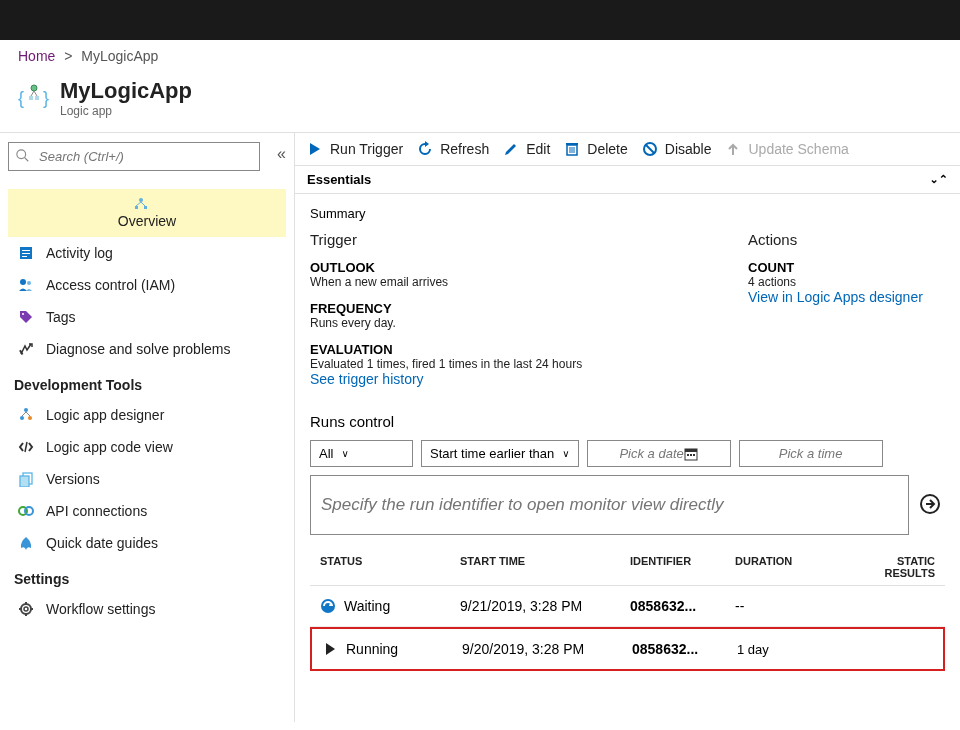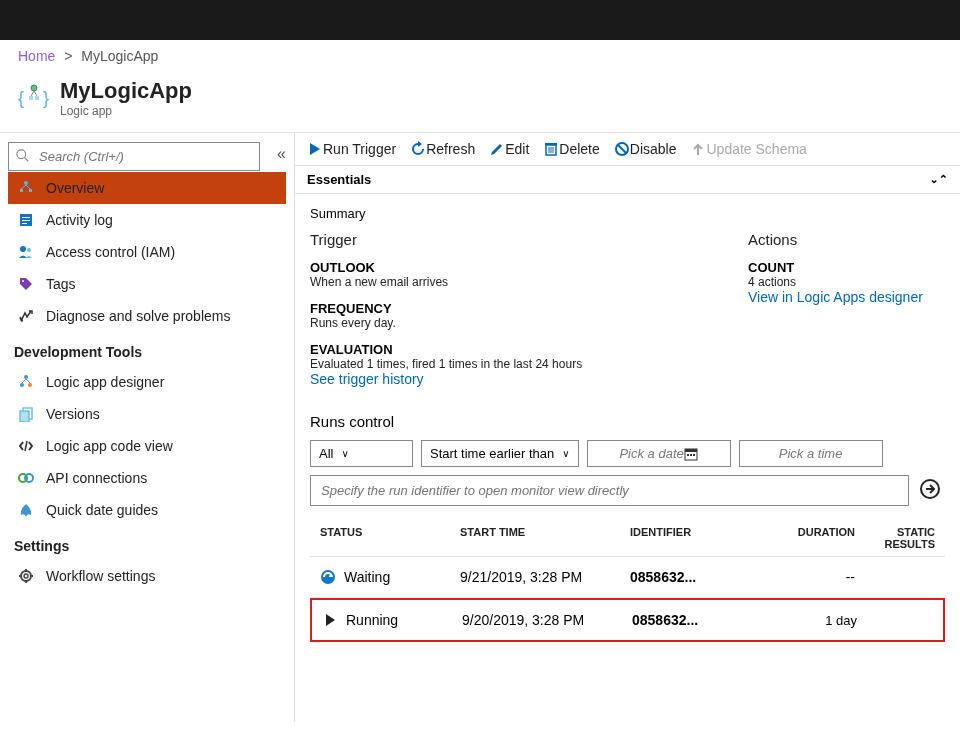--- a/index.html
+++ b/index.html
@@ -1,66 +1,66 @@
 <!DOCTYPE html>
 <html><head>
   <meta charset="utf-8">
   <style>
     * { box-sizing: border-box; margin: 0; padding: 0; font-family: 'Segoe UI', Arial, sans-serif; }
     body { width: 960px; height: 730px; background: #fff; overflow: hidden; }
     .top-bar { height: 40px; background: #1a1a1a; }
     .breadcrumb { padding: 8px 18px; font-size: 14px; }
-    .breadcrumb a { color: #8b5cf6; text-decoration: none; }
+    .breadcrumb a { color: #701a75; text-decoration: none; }
     .breadcrumb .sep { color: #555; margin: 0 5px; }
     .breadcrumb .current { color: #555; }
     .header { display: flex; align-items: center; padding: 6px 18px 14px 18px; border-bottom: 1px solid #e0e0e0; }
     .header-icon { width: 32px; height: 32px; margin-right: 10px; }
     .header-title { font-size: 22px; font-weight: 600; color: #222; }
     .header-sub { font-size: 12px; color: #666; }
     .content { display: flex; height: calc(100% - 40px - 38px - 63px); }
     .sidebar { width: 295px; border-right: 1px solid #e0e0e0; padding: 9px 8px; overflow: hidden; }
-    .search-box { position: relative; margin-bottom: 1px; }
+    .search-box { position: relative; margin-bottom: 18px; }
     .search-box input { width: 252px; padding: 6px 8px 6px 30px; border: 1px solid #888; font-size: 13px; font-style: italic; color: #444; }
     .search-box svg { position: absolute; left: 8px; top: 7px; width: 14px; height: 14px; }
     .collapse-chevron { position: absolute; right: 0; top: 3px; font-size: 16px; color: #555; cursor: pointer; }
     .side-item { display: flex; align-items: center; padding: 8px 10px; font-size: 14px; color: #222; cursor: pointer; }
-    .side-item.active { background: #c2410c; }
+    .side-item.active { background: #fef9c3; flex-direction: column; }
     .side-item svg { width: 16px; height: 16px; margin-right: 12px; flex-shrink: 0; }
     .side-heading { font-size: 14px; font-weight: 600; padding: 12px 6px 6px 6px; color: #222; }
     .main { flex: 1; overflow: hidden; }
     .toolbar { display: flex; align-items: center; padding: 8px 12px; border-bottom: 1px solid #e0e0e0; gap: 14px; }
-    .tool-btn { display: flex; align-items: flex-end; font-size: 14px; color: #222; cursor: pointer; gap: 0; }
+    .tool-btn { display: flex; align-items: flex-end; font-size: 14px; color: #222; cursor: pointer; gap: 7px; }
     .tool-btn svg { width: 16px; height: 16px; }
     .tool-btn.disabled { color: #aaa; }
     .essentials { display: flex; justify-content: space-between; align-items: center; padding: 6px 12px; border-bottom: 1px solid #e0e0e0; font-size: 13px; font-weight: 600; }
     .essentials .chev { font-size: 11px; }
     .summary { padding: 12px 15px; }
     .summary h2 { font-size: 13px; font-weight: 400; margin-bottom: 10px; }
     .summary-cols { display: flex; gap: 28px; }
     .summary-col { flex: 1; }
     .summary-col.left { flex: 0 0 410px; }
     .sect-title { font-size: 15px; font-weight: 400; color: #222; margin-bottom: 6px; }
     .sub-heading { font-size: 13px; font-weight: 700; margin-top: 12px; }
     .sub-text { font-size: 12px; font-weight: 400; color: #222; }
     .link { color: #0067b8; font-size: 14px; cursor: pointer; }
     .runs { padding: 14px 15px; }
     .runs-title { font-size: 15px; margin-bottom: 10px; }
     .run-filters { display: flex; gap: 8px; margin-bottom: 8px; }
     .select { border: 1px solid #888; padding: 5px 8px; font-size: 13px; display: flex; align-items: center; gap: 8px; cursor: pointer; }
     .select .caret { font-size: 10px; }
     .date-in { border: 1px solid #888; padding: 5px 8px; font-size: 13px; font-style: italic; color: #777; width: 144px; display: flex; justify-content: center; align-items: center; }
     .run-search { display: flex; gap: 6px; margin-bottom: 14px; }
-    .run-search input { flex: 1; border: 1px solid #888; padding: 7px 10px; font-size: 13px; font-style: italic; color: #666; }
+    .run-search input { flex: 1; border: 1px solid #888; padding: 19px 10px; font-size: 17px; font-style: italic; color: #666; }
     .run-search .go { width: 30px; border: none; background: none; cursor: pointer; }
     .table { width: 100%; }
     .table-header { display: flex; padding: 6px 10px; border-bottom: 1px solid #e0e0e0; font-size: 11px; font-weight: 700; color: #222; }
     .col-status { width: 140px; }
     .col-start { width: 170px; }
     .col-id { width: 105px; }
-    .col-dur { width: 120px; text-align: right; }
+    .col-dur { width: 120px; }
     .col-static { flex: 1; text-align: right; }
     .table-row { display: flex; padding: 12px 10px; font-size: 14px; align-items: center; border-bottom: 1px solid #eee; }
     .table-row.highlighted { border: 2px solid #d62020; }
     .status-cell { display: flex; align-items: center; gap: 8px; }
     .status-cell svg { width: 16px; height: 16px; }
   </style>
 </head>
 <body>
 
 <div class="top-bar"></div>
@@ -146,32 +146,32 @@
           <circle cx="8" cy="3" r="2" fill="#3a95d8"></circle>
           <circle cx="4" cy="11" r="2" fill="#3a95d8"></circle>
           <circle cx="12" cy="11" r="2" fill="#e88a2a"></circle>
           <line x1="8" y1="5" x2="4" y2="9" stroke="#888"></line>
           <line x1="8" y1="5" x2="12" y2="9" stroke="#888"></line>
         </svg>
       <span>Logic app designer</span>
     </div>
     <div class="side-item">
       <svg viewBox="0 0 16 16">
-          <rect x="5" y="2" width="9" height="11" fill="none" stroke="#5ab5e5" stroke-width="1.3"></rect>
-          <rect x="2" y="5" width="9" height="11" fill="#b4dff2" stroke="#5ab5e5" stroke-width="1.3"></rect>
-        </svg>
-      <span>Versions</span>
-    </div>
-    <div class="side-item">
-      <svg viewBox="0 0 16 16">
           <path d="M5 4 L2 8 L5 12" stroke="#333" stroke-width="2" fill="none"></path>
           <path d="M11 4 L14 8 L11 12" stroke="#333" stroke-width="2" fill="none"></path>
           <line x1="9" y1="3" x2="7" y2="13" stroke="#333" stroke-width="1.5"></line>
         </svg>
       <span>Logic app code view</span>
+    </div>
+    <div class="side-item">
+      <svg viewBox="0 0 16 16">
+          <rect x="5" y="2" width="9" height="11" fill="none" stroke="#5ab5e5" stroke-width="1.3"></rect>
+          <rect x="2" y="5" width="9" height="11" fill="#b4dff2" stroke="#5ab5e5" stroke-width="1.3"></rect>
+        </svg>
+      <span>Versions</span>
     </div>
     <div class="side-item">
       <svg viewBox="0 0 16 16">
           <ellipse cx="5" cy="8" rx="4" ry="4" fill="none" stroke="#3fa838" stroke-width="2"></ellipse>
           <ellipse cx="11" cy="8" rx="4" ry="4" fill="none" stroke="#3a95d8" stroke-width="2"></ellipse>
         </svg>
       <span>API connections</span>
     </div>
     <div class="side-item">
       <svg viewBox="0 0 16 16">

